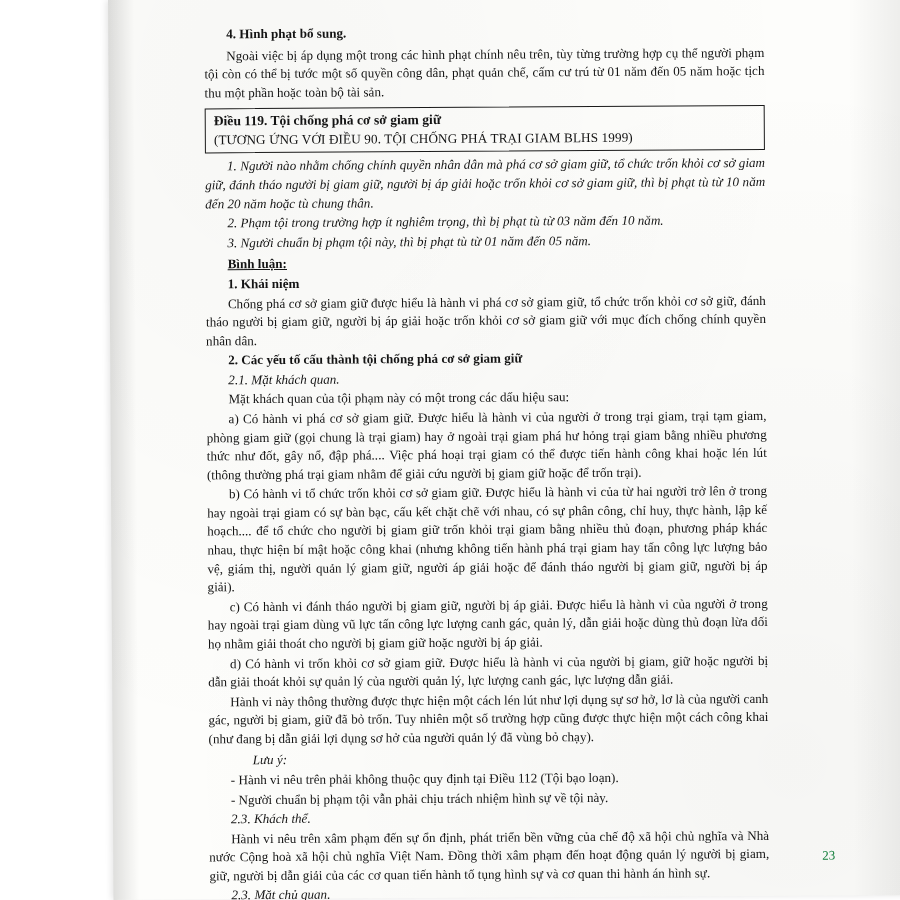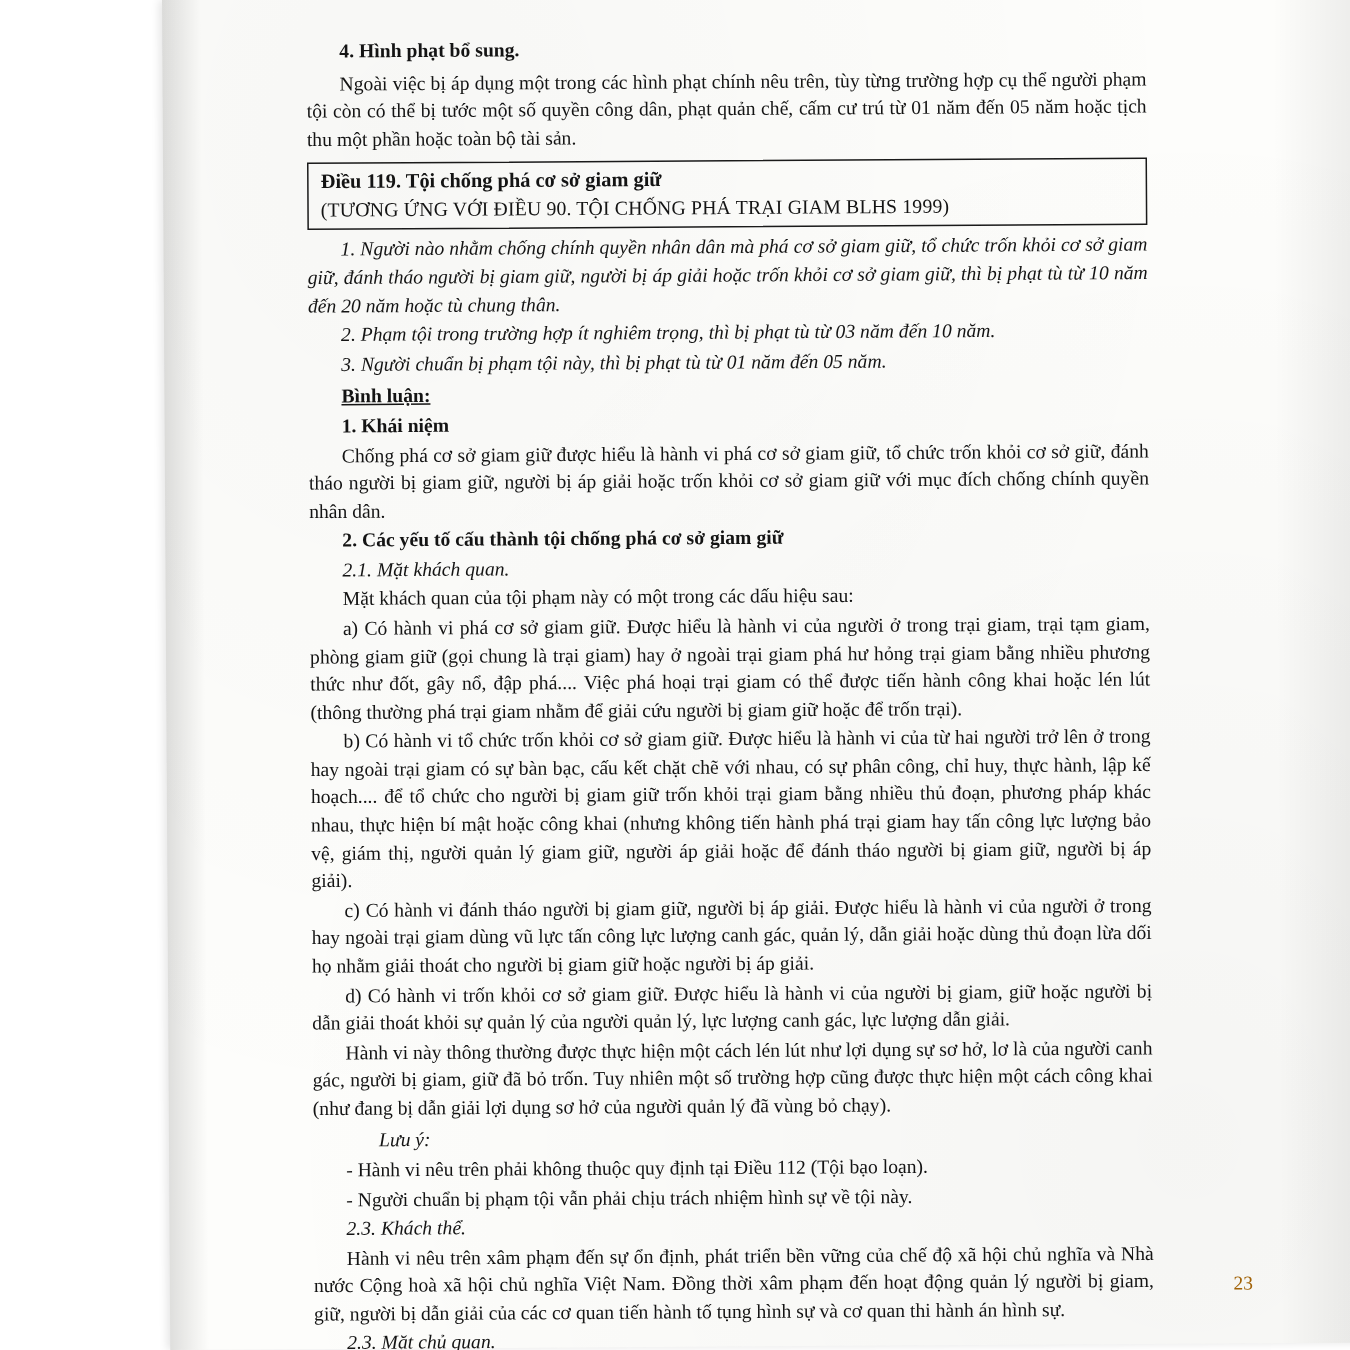--- a/index.html
+++ b/index.html
@@ -109,21 +109,21 @@
     margin-top: 3px;
   }
   .dash-line {
     text-indent: 22px;
   }
   .page-number {
     position: absolute;
     right: 78px;
     bottom: 32px;
     font-size: 13px;
-    color: #a16207;
+    color: #15803d;
   }
   
   .noise {
     position: absolute;
     inset: 0;
     pointer-events: none;
     background:
       radial-gradient(ellipse at 20% 10%, rgba(0,0,0,0.025), rgba(0,0,0,0) 60%),
       radial-gradient(ellipse at 85% 85%, rgba(0,0,0,0.03), rgba(0,0,0,0) 65%);
   }

